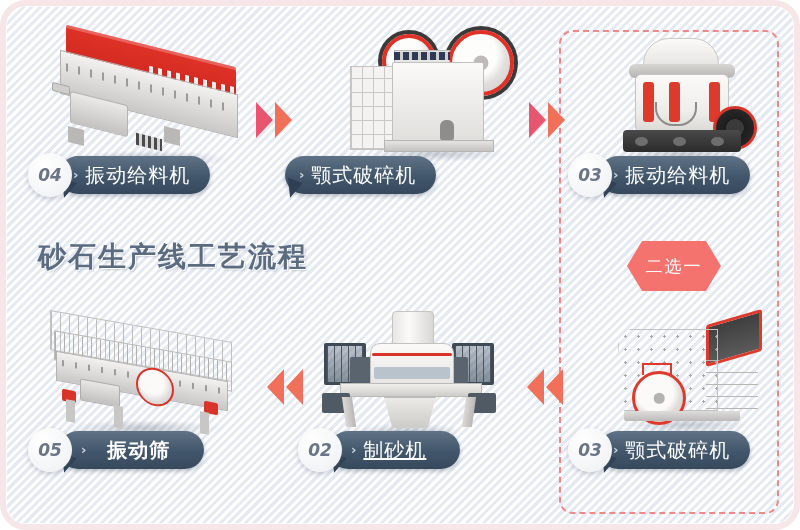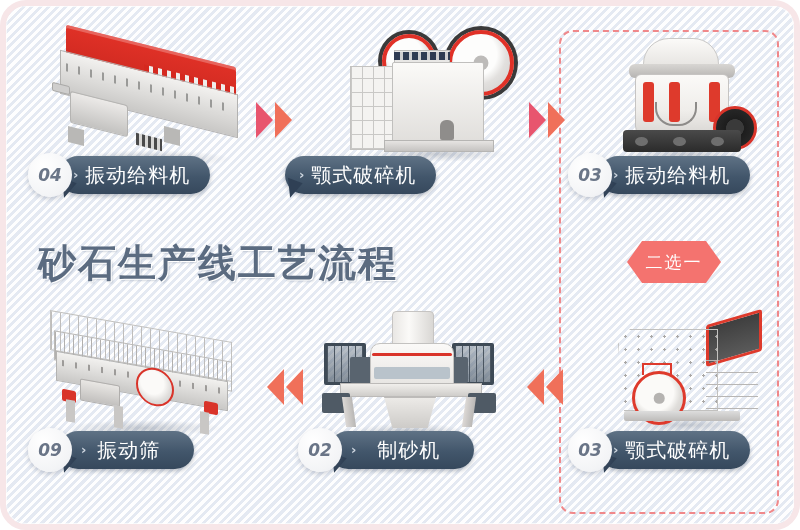--- a/index.html
+++ b/index.html
@@ -34,21 +34,21 @@
   .dashed-region{
     position:absolute;left:553px;top:24px;width:220px;height:484px;
     border:2px dashed #f0888a;border-radius:14px;
     box-sizing:border-box;
     pointer-events:none;
   }
 
   
   .title{
     position:absolute;left:32px;top:232px;
-    font-size:38px;font-weight:bold;letter-spacing:2px;
+    font-size:28px;font-weight:bold;letter-spacing:2px;
     color:#5b6b80;
     text-shadow:1px 1px 0 #ffffff, 2px 2px 2px rgba(120,135,155,.35);
     white-space:nowrap;
   }
 
   
   .pill{
     position:absolute;height:38px;
     display:flex;align-items:center;
   }
@@ -85,21 +85,21 @@
   
   .arrows{position:absolute;display:flex;align-items:center;}
   .tri{width:0;height:0;border-top:18px solid transparent;border-bottom:18px solid transparent;}
   .tri.r1{border-left:17px solid #e8556e;}
   .tri.r2{border-left:17px solid #f0705a;margin-left:2px;}
   .tri.l1{border-right:17px solid #f0705a;}
   .tri.l2{border-right:17px solid #f0705a;margin-left:2px;}
 
   
   .hex{
-    position:absolute;left:621px;top:235px;width:94px;height:42px;
+    position:absolute;left:621px;top:235px;width:94px;height:50px;
     background:#f4736f;color:#ffffff;
     clip-path:polygon(16% 0,84% 0,100% 50%,84% 100%,16% 100%,0 50%);
     display:flex;align-items:center;justify-content:center;
     font-size:17px;letter-spacing:2px;
   }
 
   
   .machine{position:absolute;}
   .shadow{
     position:absolute;border-radius:50%;
@@ -492,26 +492,26 @@
       <div class="body">
         <span class="chev">›</span>
         <span class="txt">颚式破碎机</span>
       </div>
     </div>
 
     <div class="pill" style="left:292px;top:425px;">
       <div class="badge">02</div>
       <div class="body" style="padding:0 34px 0 22px;">
         <span class="chev">›</span>
-        <span class="txt" style="margin-left:14px;">制砂机</span>
+        <span class="txt" style="text-decoration:underline;">制砂机</span>
       </div>
     </div>
 
     <div class="pill" style="left:22px;top:425px;">
-      <div class="badge">09</div>
+      <div class="badge">05</div>
       <div class="body" style="padding:0 34px 0 22px;">
         <span class="chev">›</span>
-        <span class="txt" style="margin-left:4px;">振动筛</span>
+        <span class="txt" style="margin-left:14px;font-weight:bold;">振动筛</span>
       </div>
     </div>
 
   </div>
 </div>
 
 </body></html>

